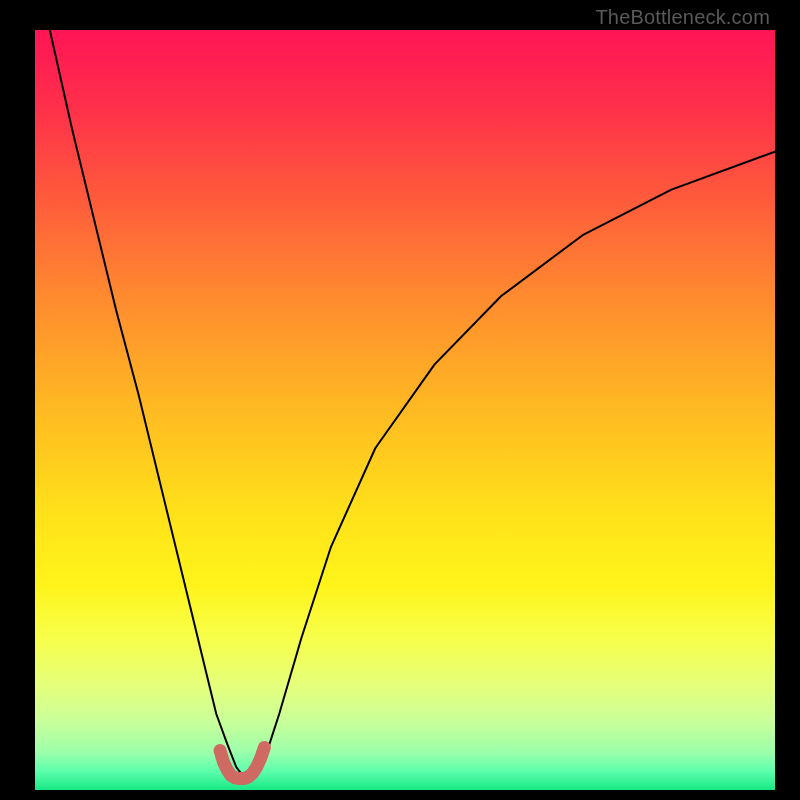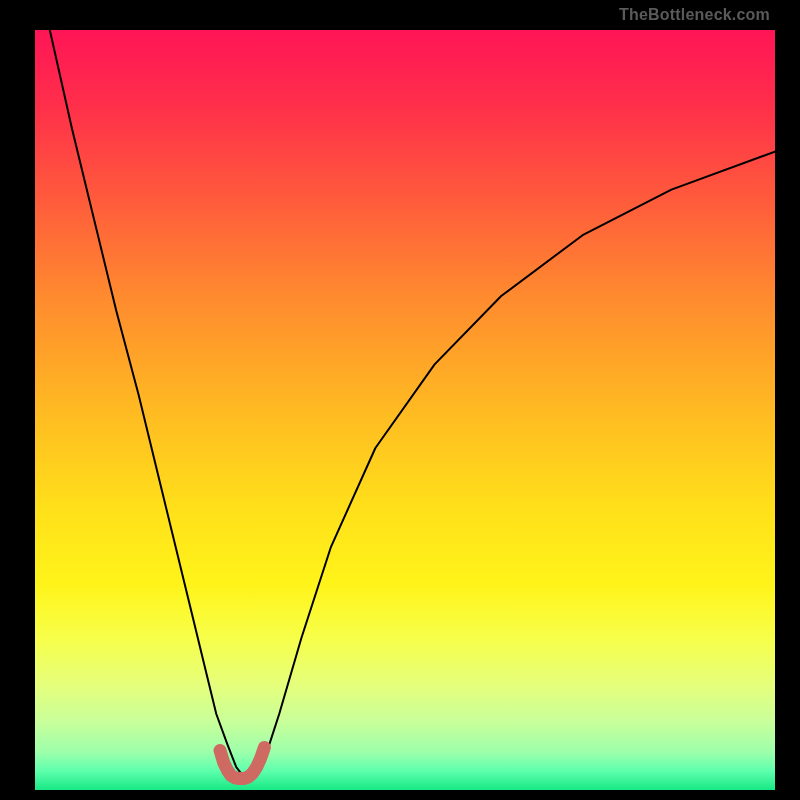--- a/index.html
+++ b/index.html
@@ -22,22 +22,22 @@
     left: 35px;
     top: 30px;
     width: 740px;
     height: 760px;
     overflow: hidden;
   }
   .watermark {
     position: absolute;
     top: 6px;
     right: 30px;
-    font-size: 16px;
-    font-weight: 700;
+    font-size: 20px;
+    font-weight: 400;
     color: #5a5a5a;
     letter-spacing: 0.2px;
   }
   svg.curve {
     position: absolute;
     left: 0; top: 0;
     width: 100%;
     height: 100%;
   }
 </style>

